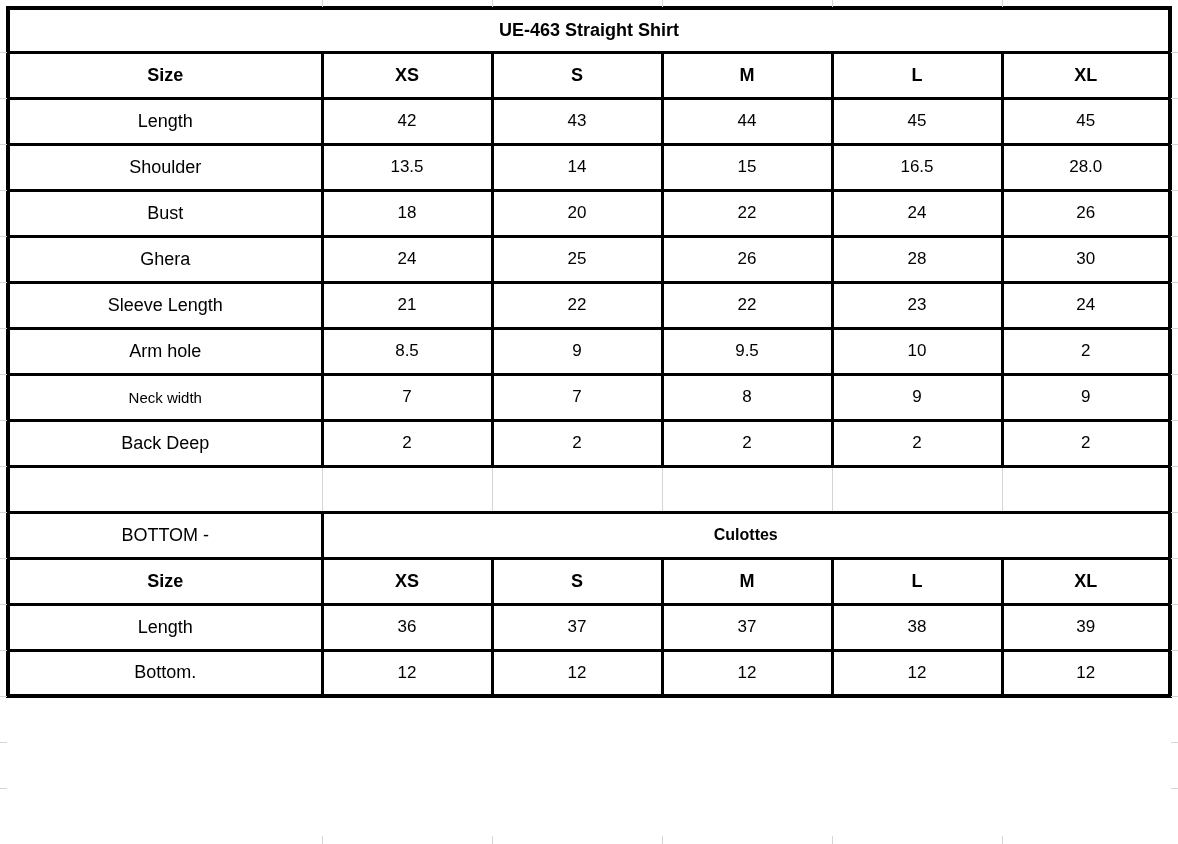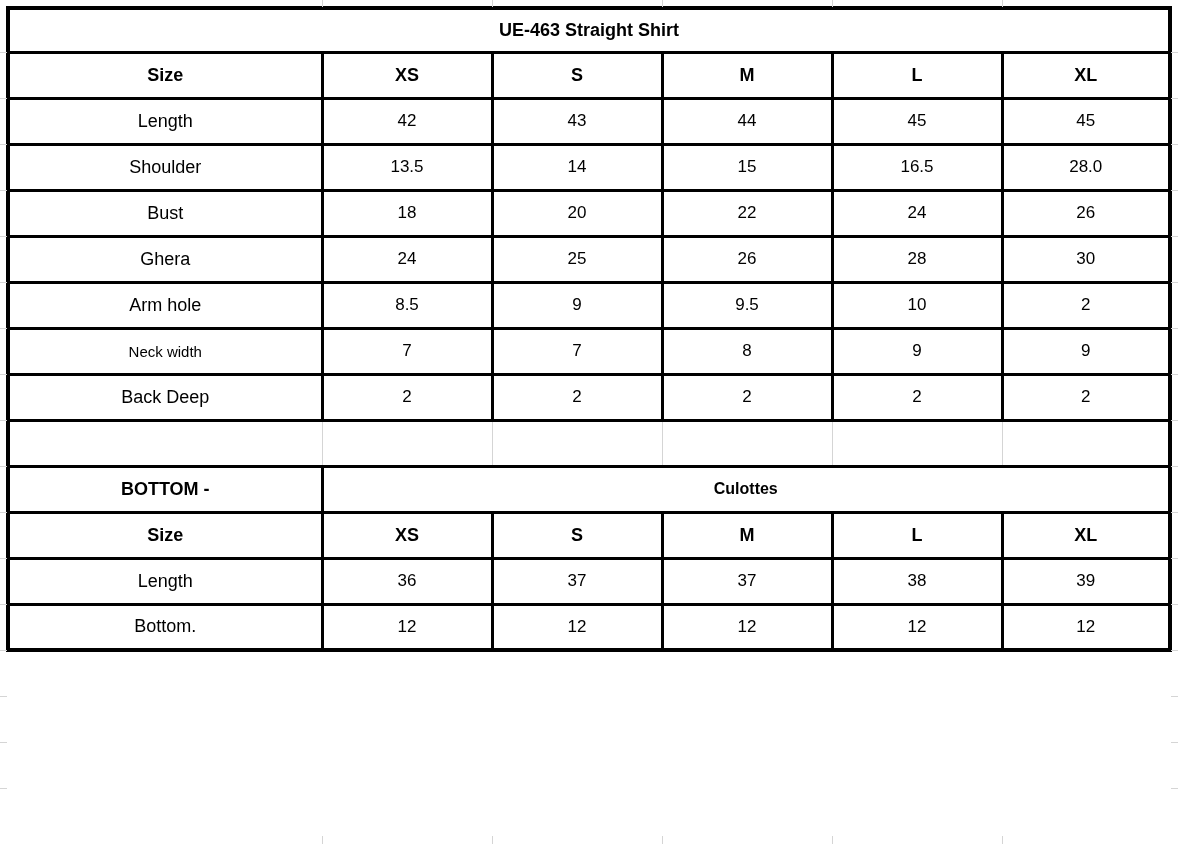--- a/index.html
+++ b/index.html
@@ -44,21 +44,21 @@
     white-space: nowrap;
   }
   tr { height: 46px; }
   tr.r-title { height: 44px; }
   .title-cell { font-weight: bold; font-size: 18px; }
   .hdr        { font-weight: bold; font-size: 18px; }
   .lbl        { font-size: 18px; }
   .lbl-sm     { font-size: 15px; }
   .lbl-xs     { font-size: 14px; }
   .num        { font-size: 17px; }
-  .section-cell { font-weight: bold; font-size: 18px; }
+  .section-cell { font-weight: normal; font-size: 18px; }
   .section-val  { font-weight: bold; font-size: 16px; }
   
   tr.r-empty td {
     border-left: 1px solid #d5d5d5;
     border-right: 1px solid #d5d5d5;
   }
 </style>
 </head>
 <body>
 
@@ -112,20 +112,28 @@
         <td class="num">24</td>
         <td class="num">26</td>
       </tr>
       <tr>
         <td class="lbl">Ghera</td>
         <td class="num">24</td>
         <td class="num">25</td>
         <td class="num">26</td>
         <td class="num">28</td>
         <td class="num">30</td>
+      </tr>
+      <tr>
+        <td class="lbl">Sleeve Length</td>
+        <td class="num">21</td>
+        <td class="num">22</td>
+        <td class="num">22</td>
+        <td class="num">23</td>
+        <td class="num">24</td>
       </tr>
       <tr>
         <td class="lbl">Arm hole</td>
         <td class="num">8.5</td>
         <td class="num">9</td>
         <td class="num">9.5</td>
         <td class="num">10</td>
         <td class="num">2</td>
       </tr>
       <tr>

